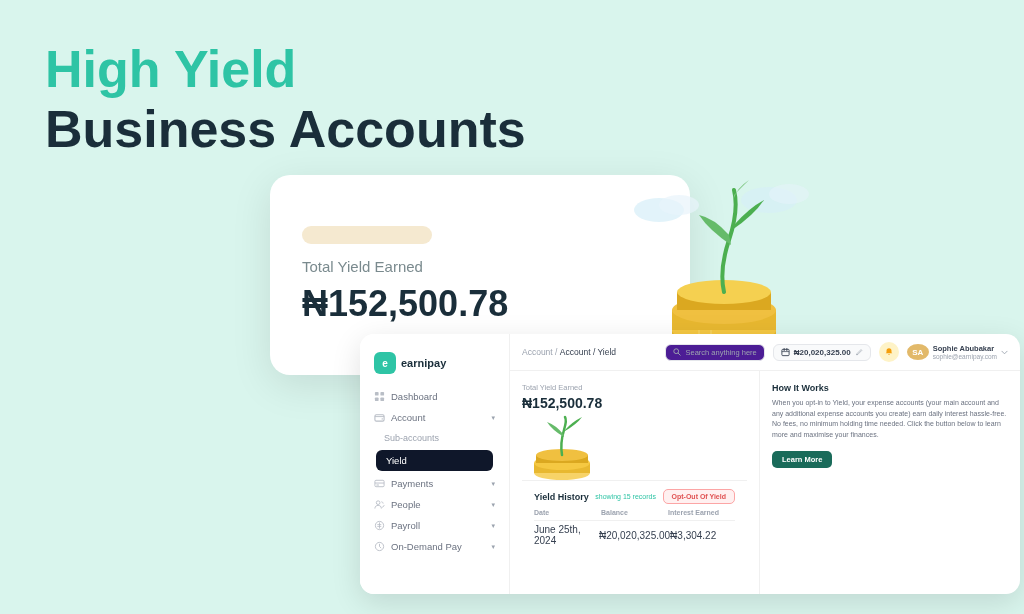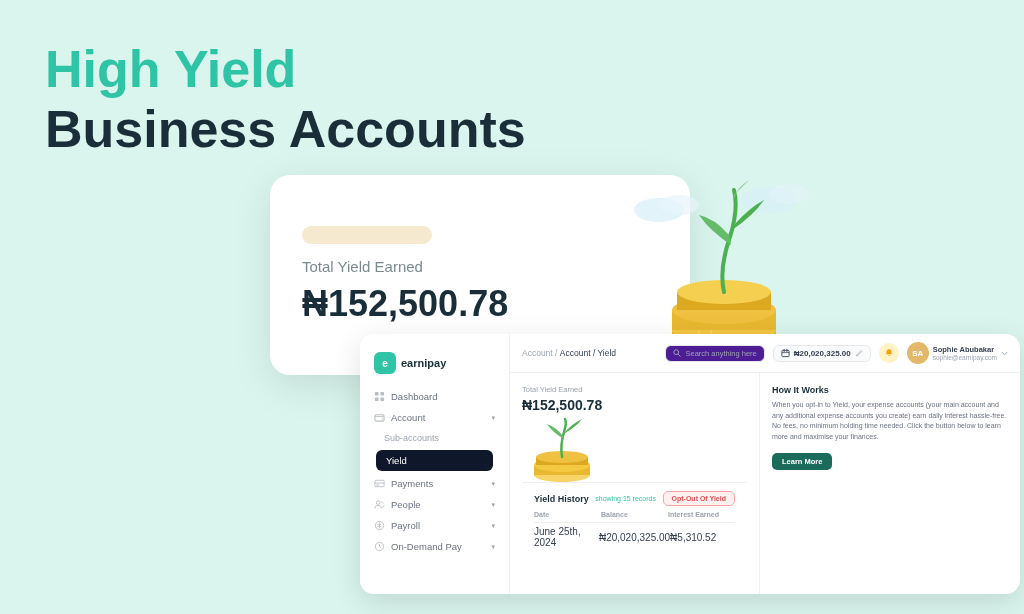--- a/index.html
+++ b/index.html
@@ -218,21 +218,21 @@
       justify-content: center;
       font-size: 9px;
     }
     .topbar-avatar-area {
       display: flex;
       align-items: center;
       gap: 4px;
     }
     .topbar-avatar {
       width: 22px;
-      height: 22px;
+      height: 16px;
       border-radius: 50%;
       background: #e2b96a;
       overflow: hidden;
       display: flex;
       align-items: center;
       justify-content: center;
       font-size: 8px;
       color: white;
       font-weight: 700;
     }
@@ -556,21 +556,21 @@
             <button class="opt-out-btn">Opt-Out Of Yield</button>
           </div>
           <div class="history-table-header">
             <span class="history-col">Date</span>
             <span class="history-col">Balance</span>
             <span class="history-col">Interest Earned</span>
           </div>
           <div class="history-row">
             <span class="history-cell">June 25th, 2024</span>
             <span class="history-cell">₦20,020,325.00</span>
-            <span class="history-cell">₦5,310.52</span>
+            <span class="history-cell">₦3,304.22</span>
           </div>
         </div>
       </div>
 
       <div class="content-right">
         <div class="how-it-works-title">How It Works</div>
         <div class="how-it-works-text">When you opt-in to Yield, your expense accounts (your main account and any additional expense accounts you create) earn daily interest hassle-free. No fees, no minimum holding time needed. Click the button below to learn more and maximise your finances.</div>
         <button class="learn-more-btn">Learn More</button>
       </div>
     </div>

